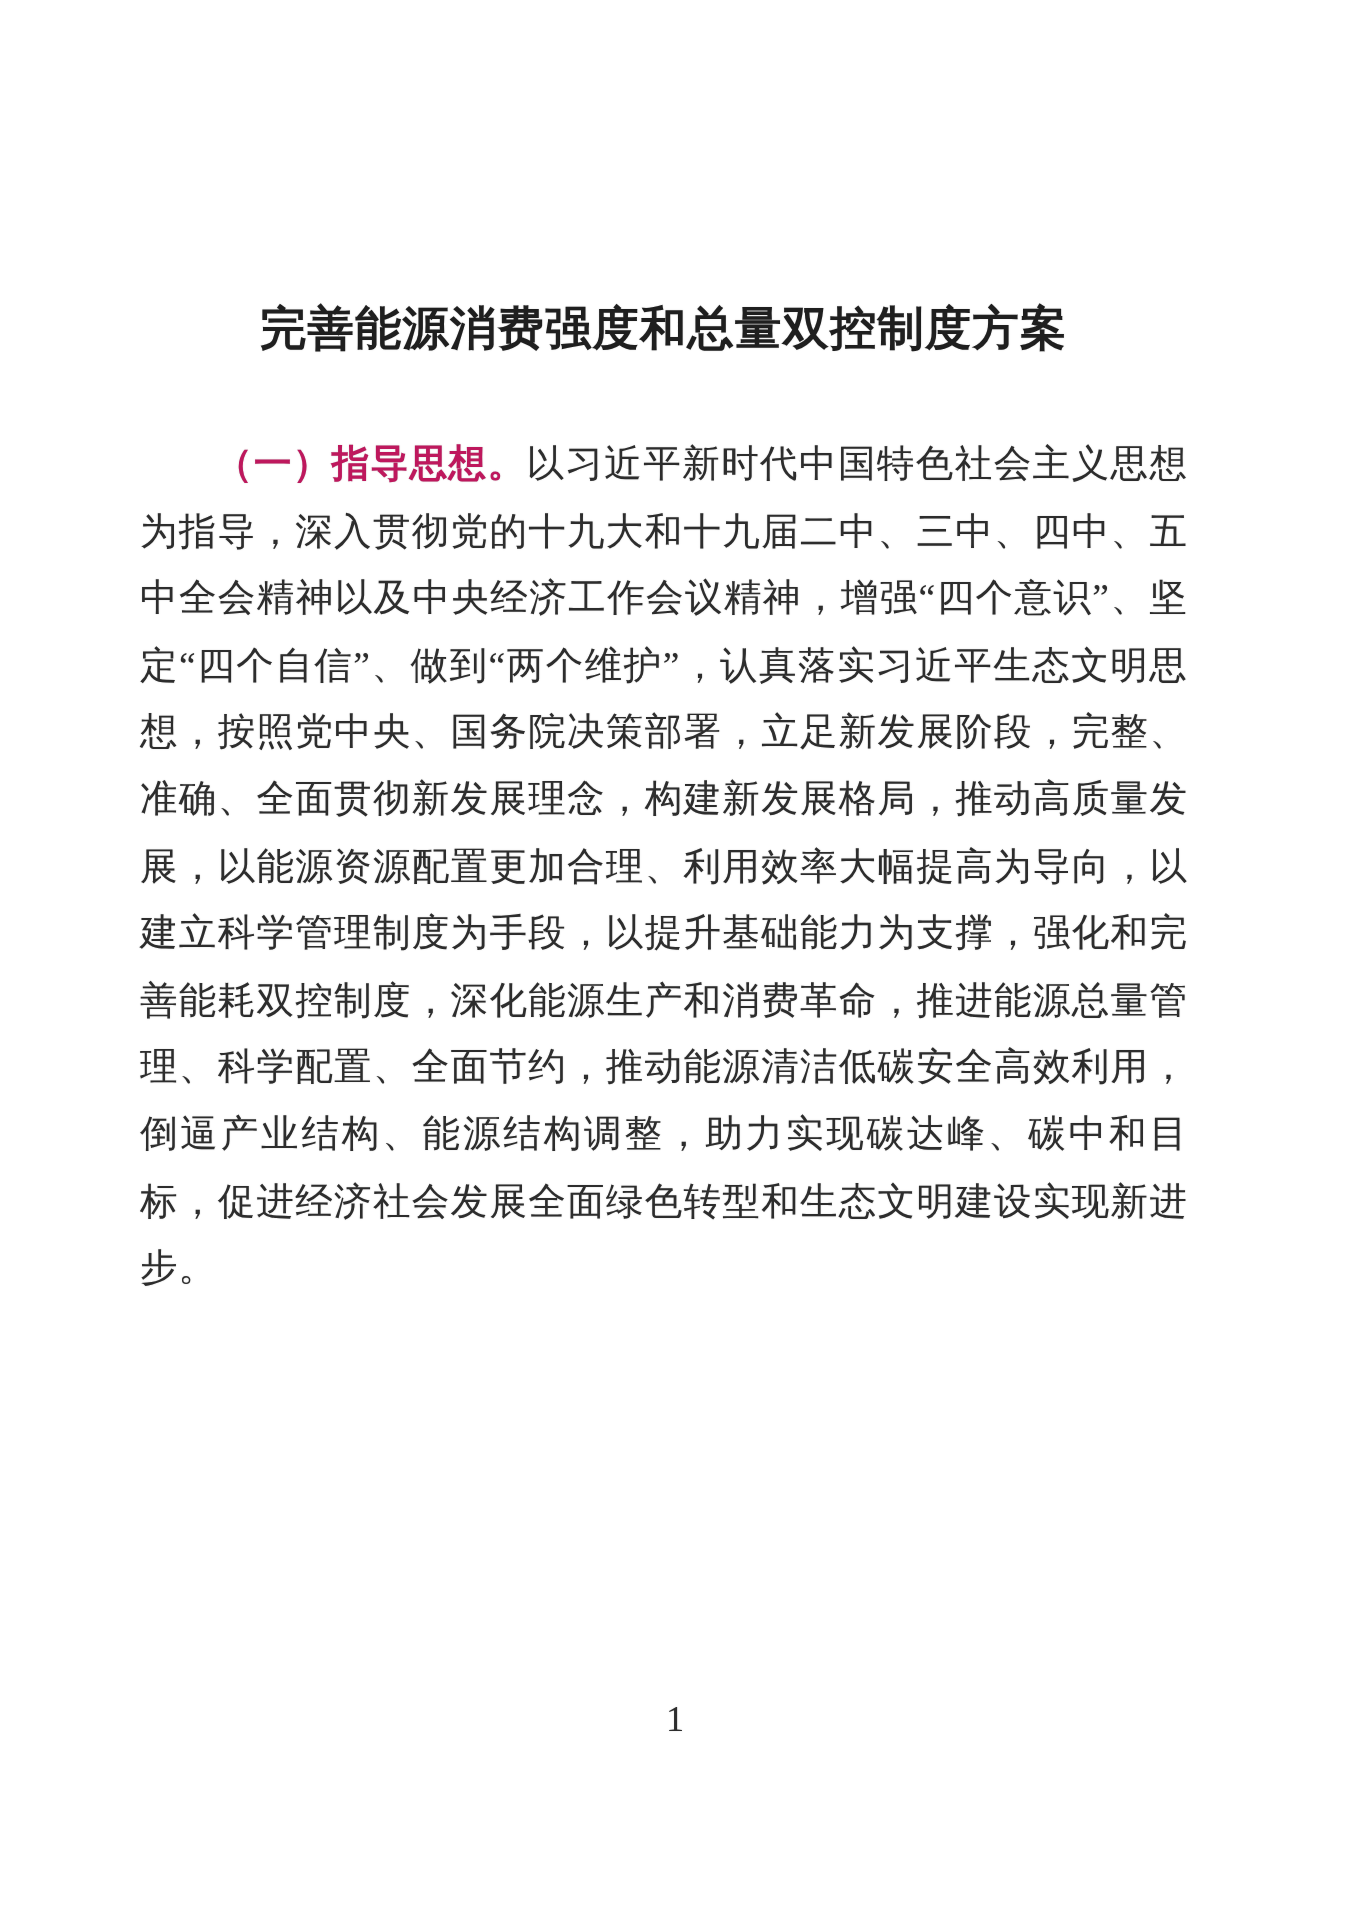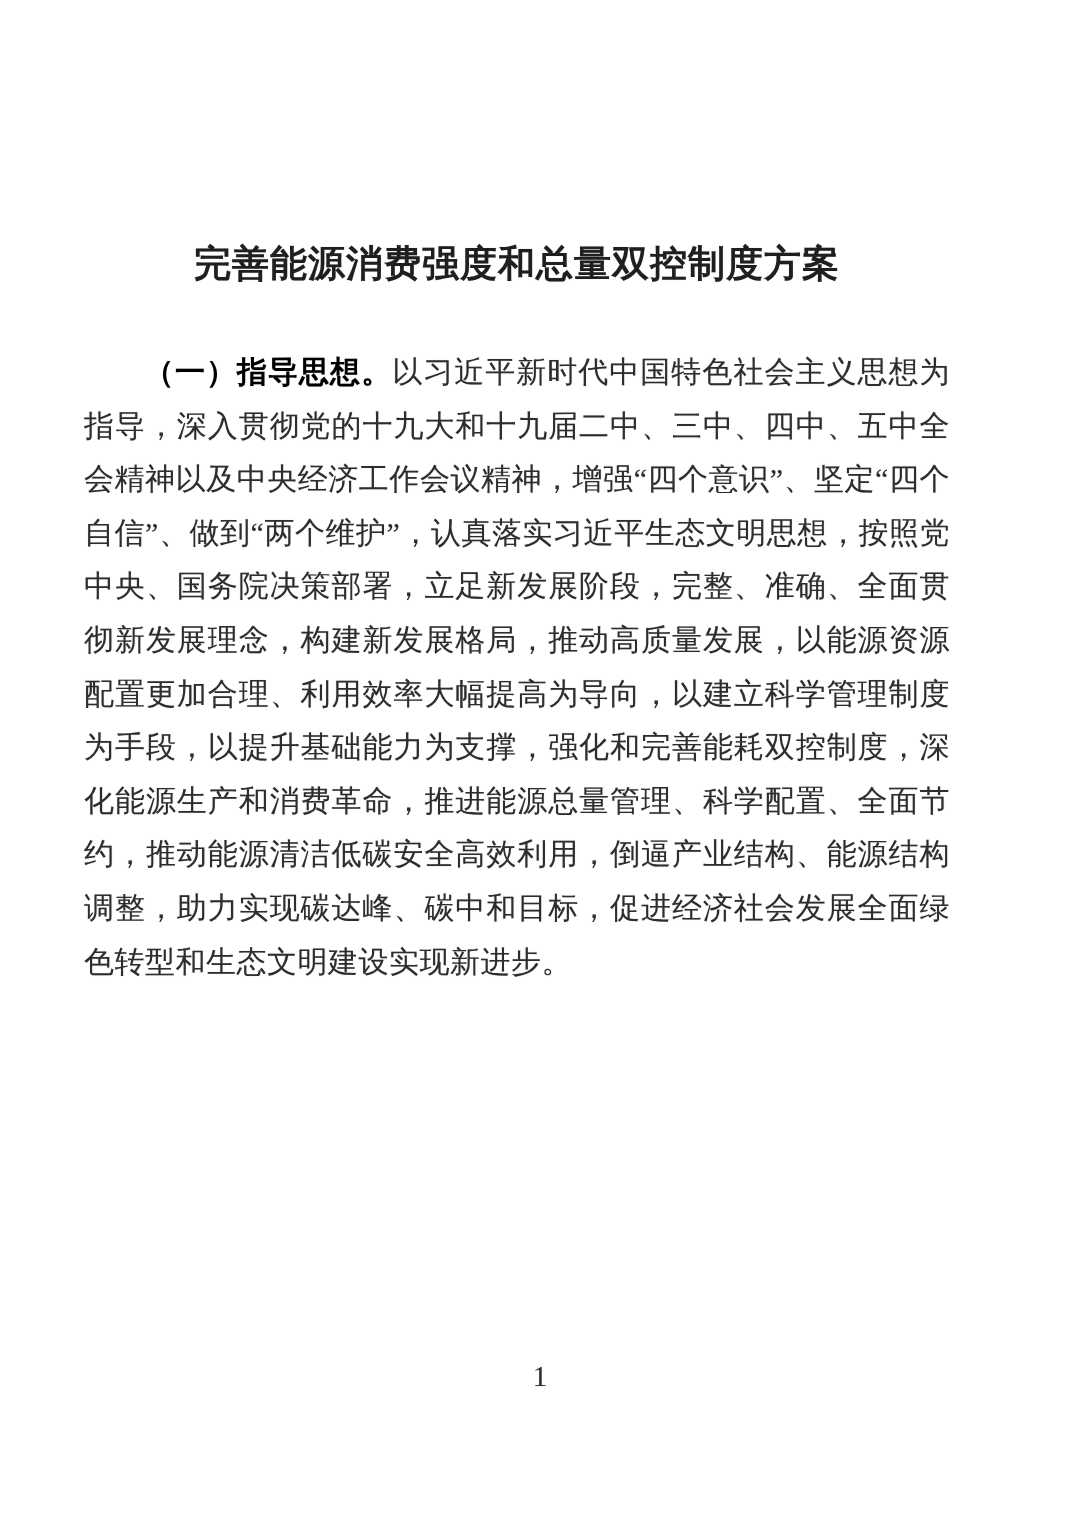--- a/index.html
+++ b/index.html
@@ -13,20 +13,21 @@
     height: 1527px;
     background: #ffffff;
     overflow: hidden;
     font-family: "Liberation Serif", "DejaVu Serif", serif;
     color: #2d2d2d;
     
     text-shadow: 0 0 1px rgba(70,70,70,0.35);
   }
   .content {
     padding: 240px 130px 0 84px; 
+    margin-left: 28px;
   }
   .doc-title {
     margin: 0 0 57px 0;
     text-align: center;
     font-size: 37px;
     line-height: 48px;
     font-weight: 700;
     letter-spacing: 1px;
     color: #1f1f1f;
   }
@@ -42,21 +43,21 @@
     margin: 0;
     font-family: "Liberation Sans", "DejaVu Sans", sans-serif;
     font-size: 31px;
     line-height: 53.6px;
     font-weight: 700;
     text-indent: 2em;
     color: #222222;
   }
   .lead-bold {
     font-weight: 700;
-    color: #000000;
+    color: #be185d;
   }
   .page-number {
     position: absolute;
     top: 1356px;
     left: 0;
     width: 100%;
     text-align: center;
     font-size: 29px;
     line-height: 40px;
     color: #2d2d2d;

